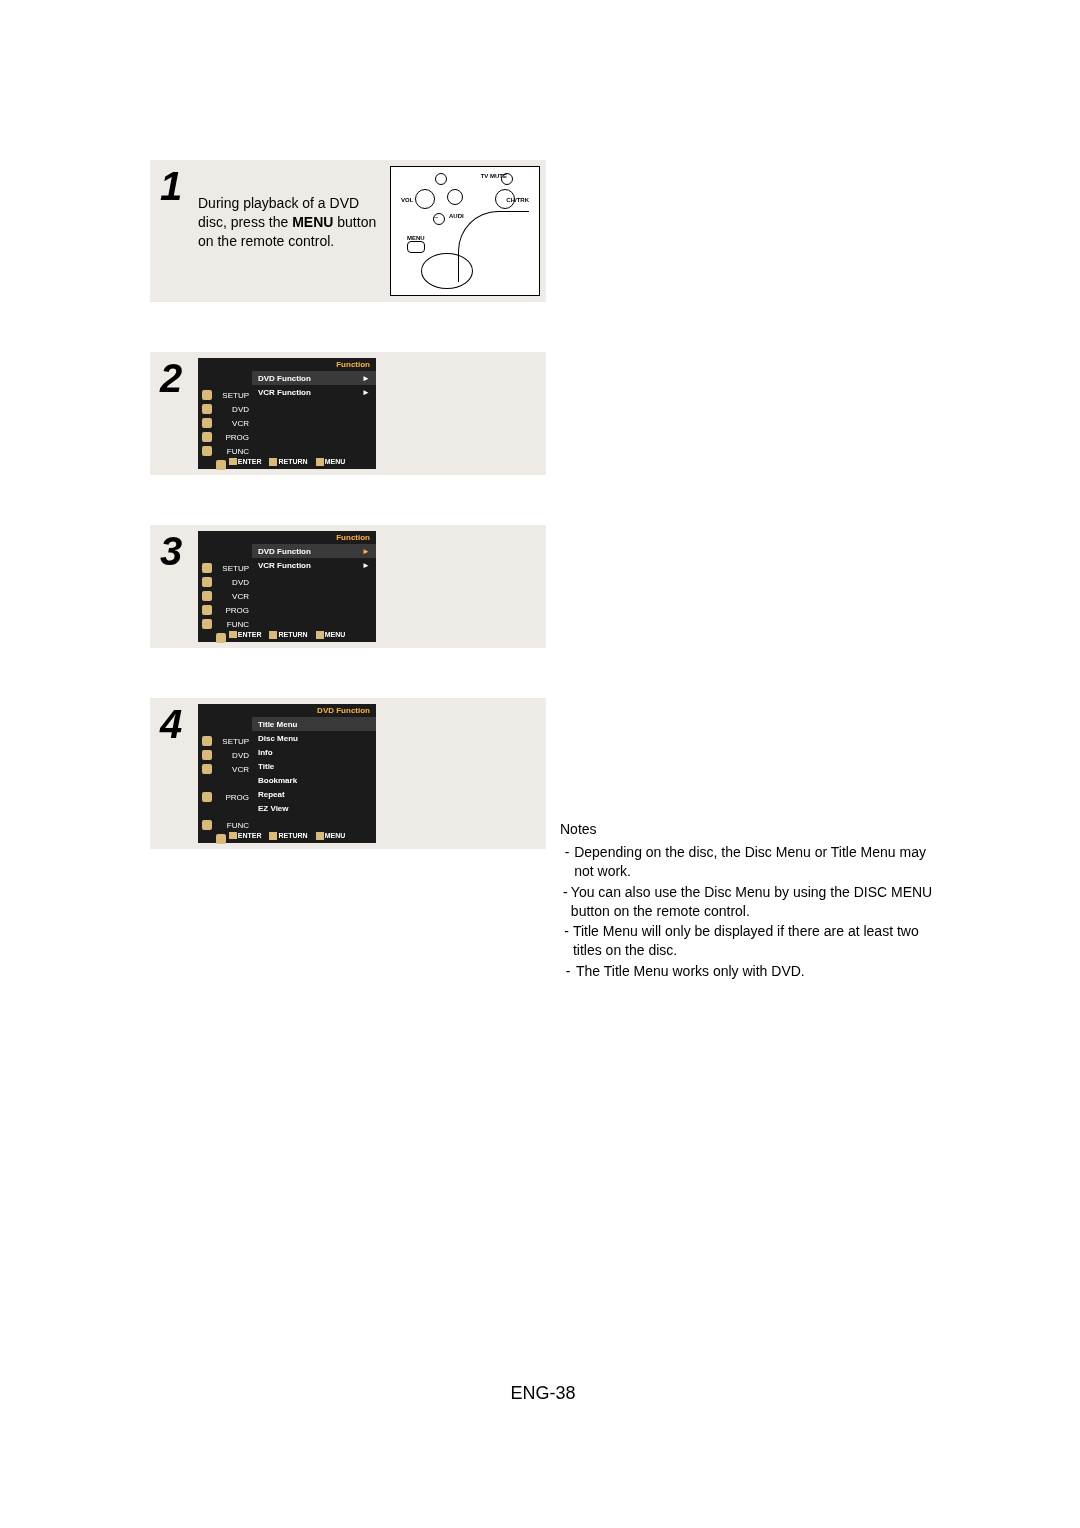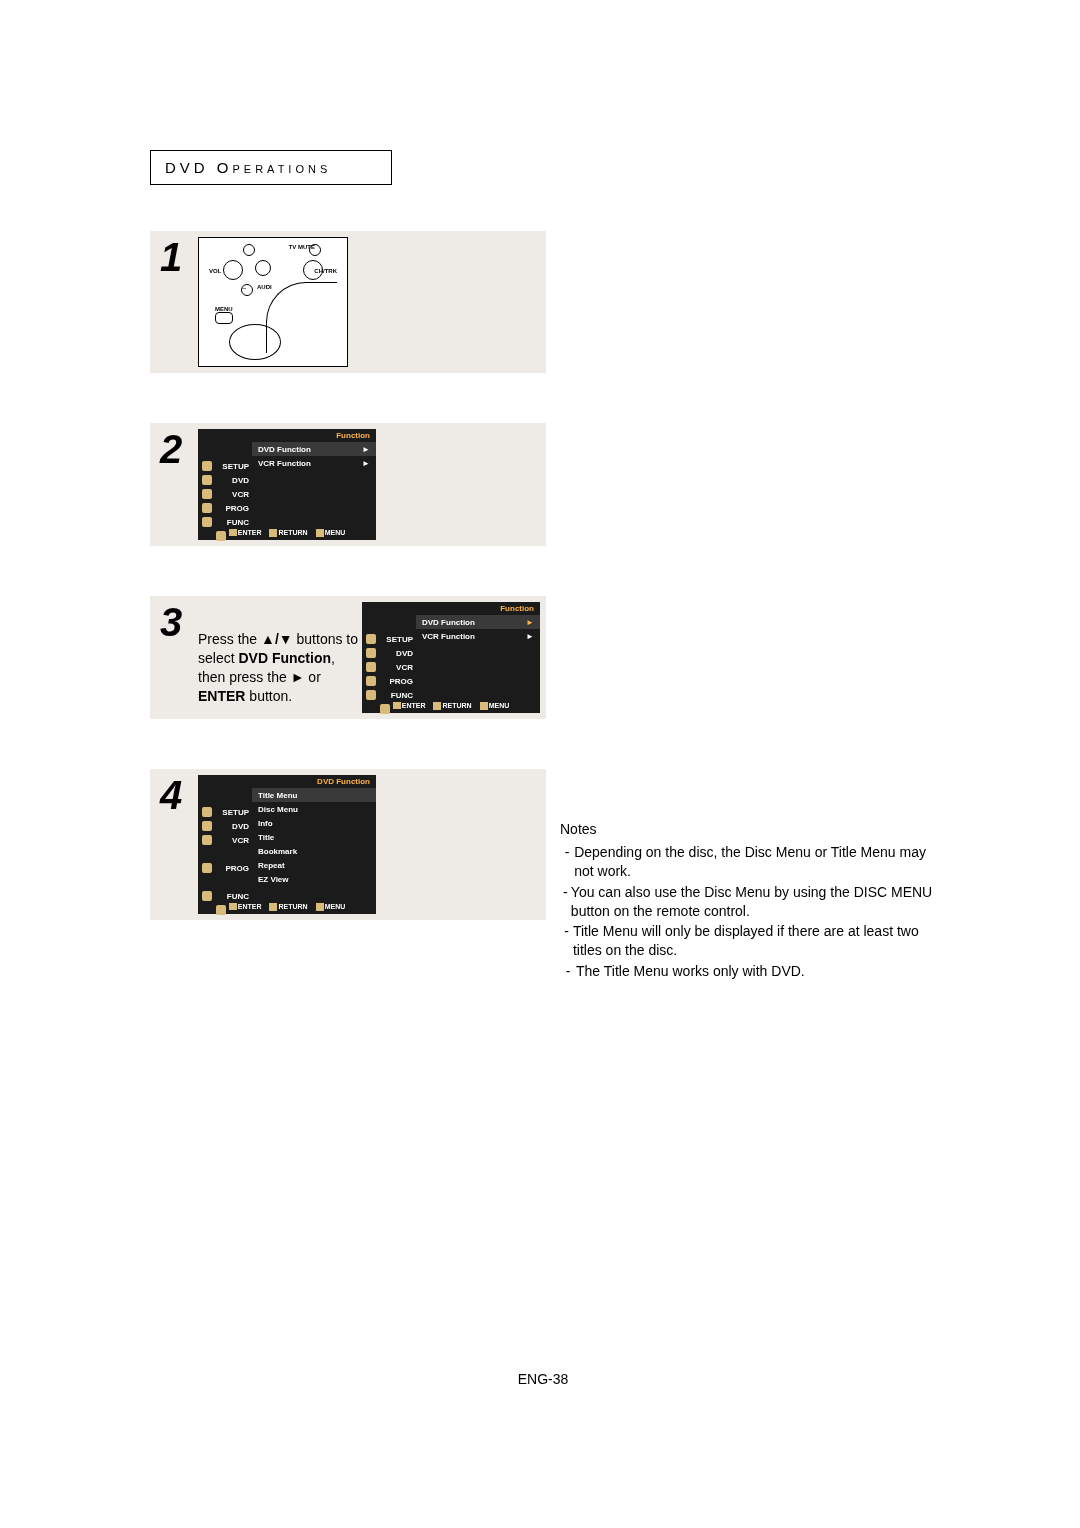--- a/index.html
+++ b/index.html
@@ -81,21 +81,21 @@
     display: flex;
     align-items: stretch;
     height: 14px;
   }
   .menu-left {
     width: 54px;
     background: #4a6280;
     display: flex;
     align-items: center;
     justify-content: flex-end;
-    font-weight: 700;
+    font-weight: 400;
     padding-right: 3px;
     box-sizing: border-box;
     position: relative;
     border-bottom: 1px solid #1b1b1b;
     margin-top: 24px;
   }
   .menu-left.sel { background: #8b5cf6; }
   .ml-icon {
     position: absolute;
     left: 4px;
@@ -147,23 +147,23 @@
     width: 380px;
     font-size: 14px;
     line-height: 1.35;
   }
   .notes-head { font-weight: 400; margin-bottom: 4px; }
   .note-li { display:flex; margin-bottom: 2px;}
   .note-li .dash { width: 16px; text-align:center; }
   .pg-num {
     position: absolute;
     left: 0; right: 0;
-    bottom: 141px;
+    bottom: 124px;
     text-align: center;
-    font-size: 14px;
+    font-size: 18px;
     padding-left: 6px;
   }
   .tri-left {
     display: inline-block;
     width: 0; height: 0;
     border-top: 7px solid transparent;
     border-bottom: 7px solid transparent;
     border-right: 12px solid #000;
     vertical-align: middle;
     margin-right: 6px;
@@ -192,28 +192,28 @@
     border-top-left-radius: 40px;
     border-left: 1px solid #000;
     border-top: 1px solid #000;
   }
 </style>
 </head>
 <body>
 
 <div class="page">
 
-  <div class="section-chip">
-    <span>DVD Operations</span>
-  </div>
 
 
   
   <div class="step step-large">
     <div class="step-num">1</div>
+    <div class="step-text">
+      <span>During playback of a DVD disc, press the </span><b>MENU</b><span> button on the remote control.</span>
+    </div>
     <div class="step-illus">
       <div class="remote-drawing">
         <span class="lbl-tvmute">TV MUTE</span>
         <span class="btn-circ" style="top:2px;left:40px;width:10px;height:10px;"></span>
         <span class="btn-circ" style="top:2px;right:22px;width:10px;height:10px;"></span>
         <span class="btn-circ" style="top:18px;left:20px;width:18px;height:18px;"></span>
         <span class="btn-circ" style="top:18px;left:52px;width:14px;height:14px;"></span>
         <span class="btn-circ" style="top:18px;right:20px;width:18px;height:18px;"></span>
         <span class="lbl-vol">VOL</span>
         <span class="lbl-chtr">CH/TRK</span>
@@ -283,23 +283,20 @@
         <span><span class="ico"></span><span>ENTER</span></span>
         <span><span class="ico"></span><span>RETURN</span></span>
         <span><span class="ico"></span><span>MENU</span></span>
       </div>
     </div>
   </div>
 
   
   <div class="step" style="margin-top:50px;">
     <div class="step-num">3</div>
-    <div class="step-text">
-      <span>Press the </span><span class="arrow-ud">▲/▼</span><span> buttons to select </span><b>DVD Function</b><span>, then press the </span><span>►</span><span> or </span><b>ENTER</b><span> button.</span>
-    </div>
     <div class="menu-scr">
       <div class="fn-head">Function</div>
       <div class="menu-row">
           <div class="menu-left">
             <span class="ml-icon"></span>
             <span>SETUP</span>
           </div>
           <div class="menu-right hl">
             <span>DVD Function</span>
             <span class="arrow-r" style="color:#ffb347">►</span>

